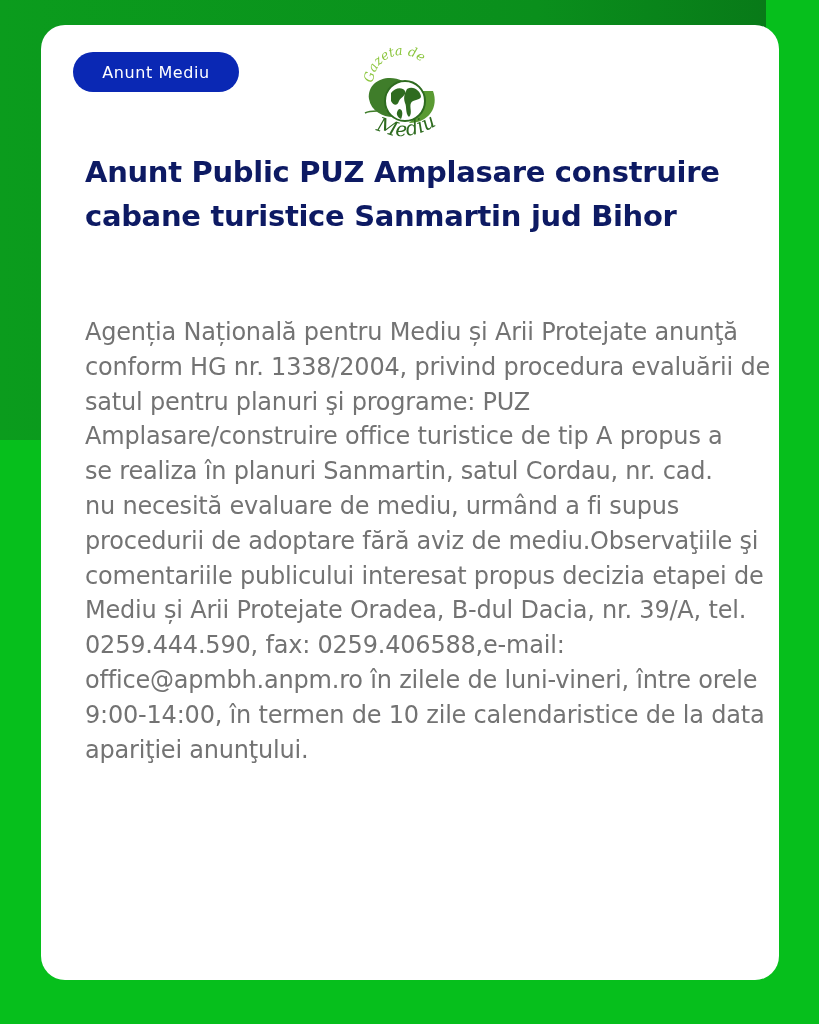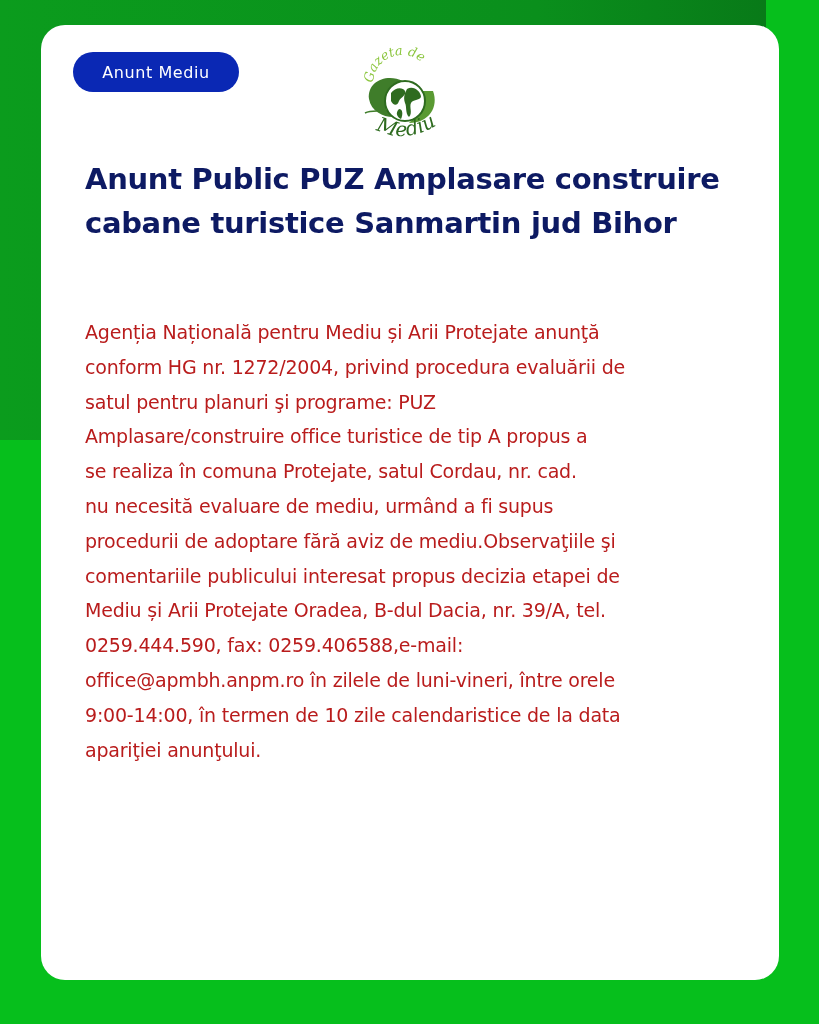--- a/index.html
+++ b/index.html
@@ -50,38 +50,38 @@
     .logo {
       position: absolute;
       left: 318px;
       top: 22px;
       width: 84px;
       height: 104px;
     }
     .title {
       position: absolute;
       left: 44px;
-      top: 132px;
+      top: 125px;
       width: 640px;
       margin: 0;
       color: #0d1a63;
       font-family: "DejaVu Sans", sans-serif;
       font-weight: bold;
       font-size: 29px;
       line-height: 44px;
       letter-spacing: -0.3px;
     }
     .body-text {
       position: absolute;
       left: 44px;
       top: 290px;
       width: 660px;
       margin: 0;
-      color: #b91c1c;
-      font-size: 19px;
+      color: #737373;
+      font-size: 24px;
       line-height: 34.8px;
       letter-spacing: -0.2px;
     }
     .body-text .line {
       display: block;
       white-space: nowrap;
     }
   </style>
 </head>
 <body>
@@ -113,24 +113,24 @@
       <text font-family="DejaVu Serif, serif" font-size="20" font-style="italic" fill="#2e6b1f">
         <textPath href="#arcBottom" startOffset="8">Mediu</textPath>
       </text>
     </svg>
   </div>
 
   <h1 class="title">Anunt Public PUZ Amplasare construire cabane turistice Sanmartin jud Bihor</h1>
 
   <p class="body-text">
     <span class="line">Agenția Națională pentru Mediu și Arii Protejate anunţă</span>
-    <span class="line">conform HG nr. 1272/2004, privind procedura evaluării de</span>
+    <span class="line">conform HG nr. 1338/2004, privind procedura evaluării de</span>
     <span class="line">satul pentru planuri şi programe: PUZ</span>
     <span class="line">Amplasare/construire office turistice de tip A propus a</span>
-    <span class="line">se realiza în comuna Protejate, satul Cordau, nr. cad.</span>
+    <span class="line">se realiza în planuri Sanmartin, satul Cordau, nr. cad.</span>
     <span class="line">nu necesită evaluare de mediu, urmând a fi supus</span>
     <span class="line">procedurii de adoptare fără aviz de mediu.Observaţiile şi</span>
     <span class="line">comentariile publicului interesat propus decizia etapei de</span>
     <span class="line">Mediu și Arii Protejate Oradea, B-dul Dacia, nr. 39/A, tel.</span>
     <span class="line">0259.444.590, fax: 0259.406588,e-mail:</span>
     <span class="line">office@apmbh.anpm.ro în zilele de luni-vineri, între orele</span>
     <span class="line">9:00-14:00, în termen de 10 zile calendaristice de la data</span>
     <span class="line">apariţiei anunţului.</span>
   </p>
 

